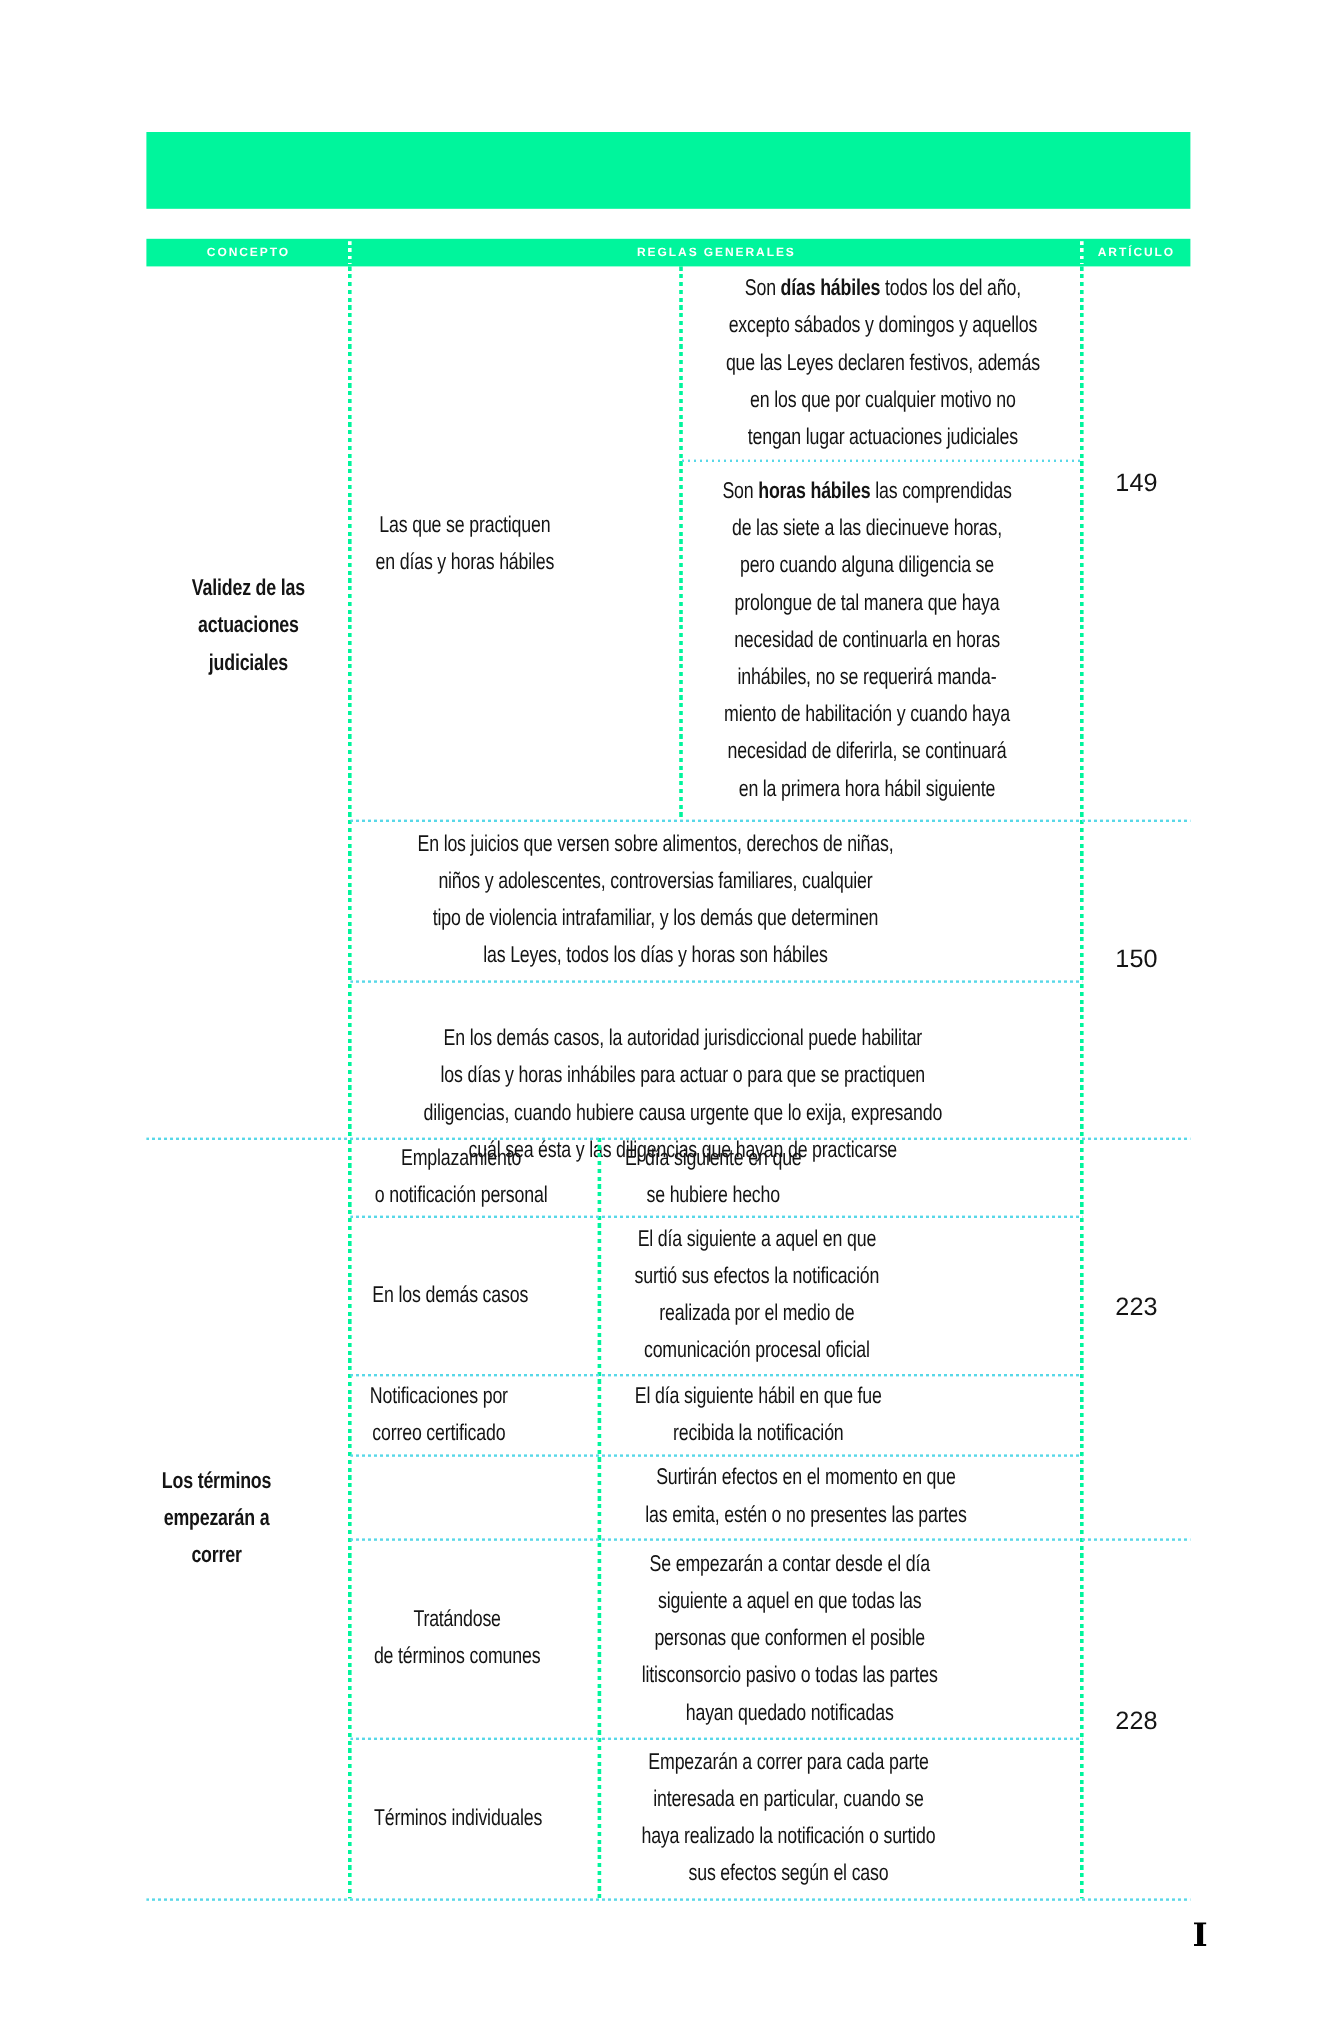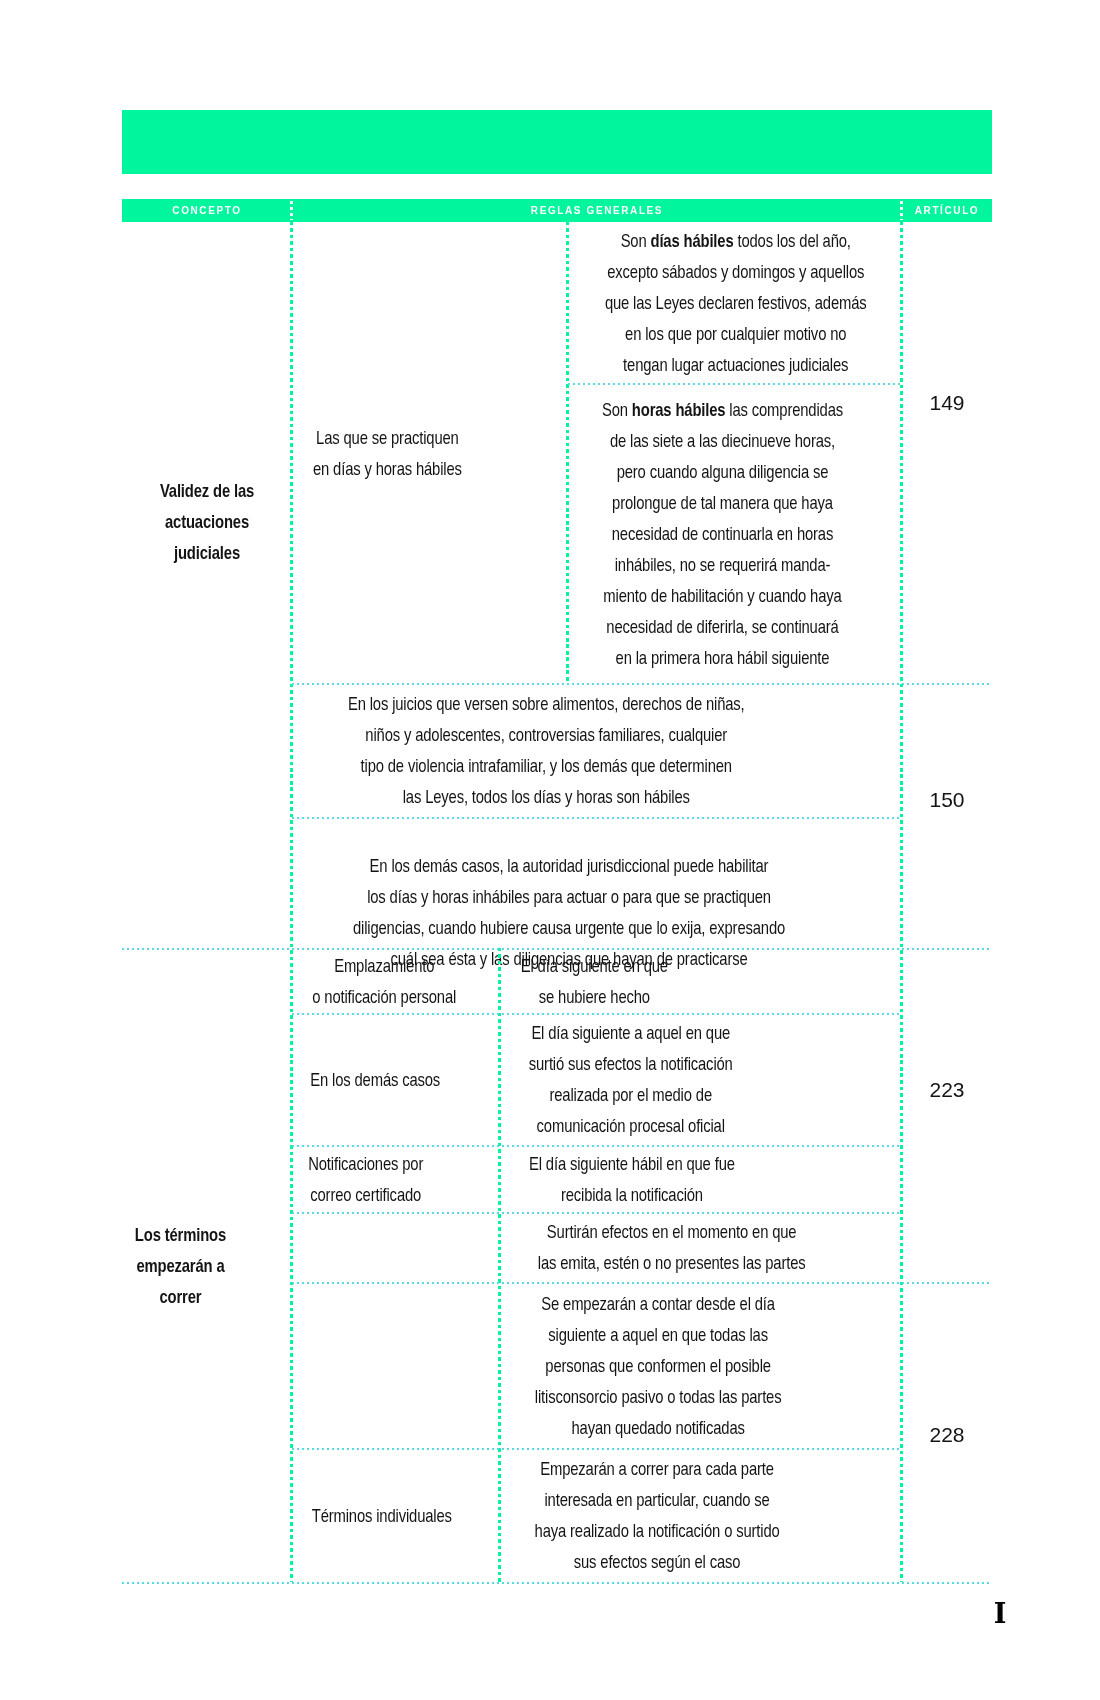--- a/index.html
+++ b/index.html
@@ -144,20 +144,24 @@
     <div class="cell" style="left:378px;top:923px;width:290px;height:67px">
       <div class="txt">El día siguiente hábil en que fue
 recibida la notificación</div>
     </div>
 
     <div class="cell" style="left:378px;top:990px;width:290px;height:70px">
       <div class="txt">Surtirán efectos en el momento en que
 las emita, estén o no presentes las partes</div>
     </div>
 
+    <div class="cell" style="left:170px;top:1060px;width:208px;height:166px">
+      <div class="txt">Tratándose
+de términos comunes</div>
+    </div>
     <div class="cell" style="left:378px;top:1060px;width:290px;height:166px">
       <div class="txt">Se empezarán a contar desde el día
 siguiente a aquel en que todas las
 personas que conformen el posible
 litisconsorcio pasivo o todas las partes
 hayan quedado notificadas</div>
     </div>
 
     <div class="cell" style="left:378px;top:1226px;width:290px;height:134px">
       <div class="txt">Empezarán a correr para cada parte

